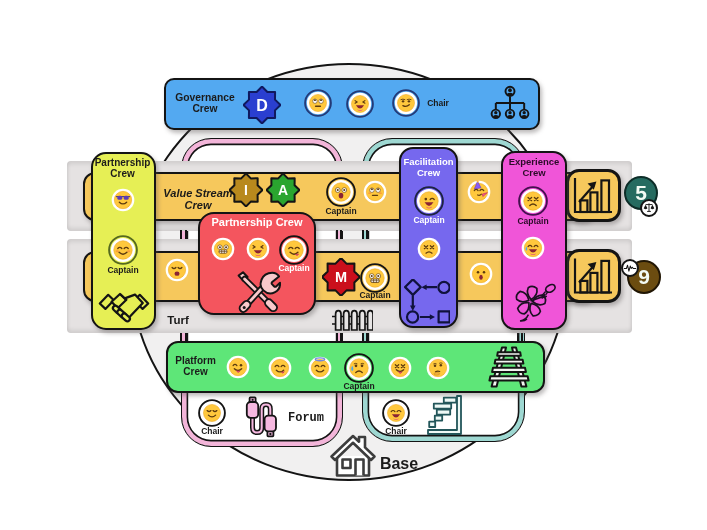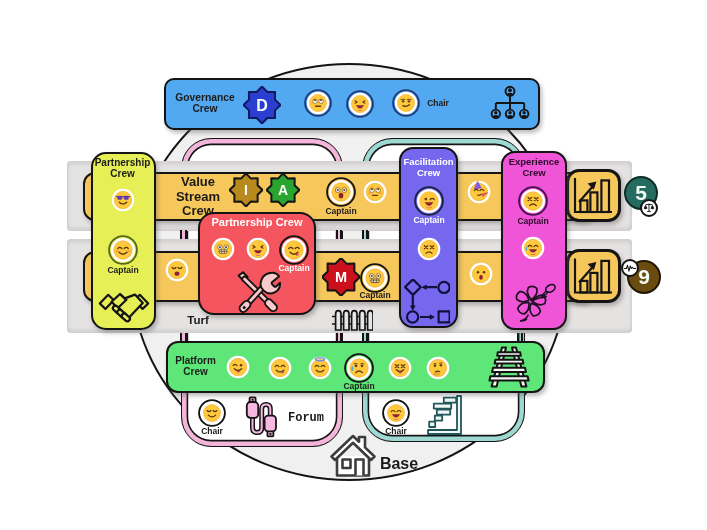--- a/index.html
+++ b/index.html
@@ -74,35 +74,35 @@
      <path d="M3,3 L3,37 L40,37"></path>
      <path d="M7,27 L22,10"></path>
      <rect x="8.4" y="25.4" width="7" height="11.6"></rect>
      <rect x="18.4" y="17.4" width="7" height="19.6"></rect>
      <rect x="29.4" y="5.4" width="7.6" height="31.6"></rect>
    </g>
    <polygon points="24.4,6.6 15.6,8.4 21.8,14.8" fill="#141414"></polygon>
       </svg>
     </div>
 
-  <div class="lbl" style="left:153px;top:314px;width:50px;font-size:11.5px;margin-left:20px;">Turf</div>
+  <div class="lbl" style="left:153px;top:314px;width:50px;font-size:11.5px;">Turf</div>
   <div class="icon" style="left:331px;top:309px;width:42px;height:22px;">
       <svg viewBox="0 0 42 22" width="100%" height="100%">
    <g fill="#e7e5e5" stroke="#141414" stroke-width="1.7">
      <path d="M1,7.5 L41,7.5 M1,15 L41,15"></path>
      <path d="M4.6,21 L4.6,5 Q4.6,1.6 7.3,1.6 Q10,1.6 10,5 L10,21 Z"></path>
      <path d="M12.6,21 L12.6,5 Q12.6,1.6 15.3,1.6 Q18,1.6 18,5 L18,21 Z"></path>
      <path d="M20.6,21 L20.6,5 Q20.6,1.6 23.3,1.6 Q26,1.6 26,5 L26,21 Z"></path>
      <path d="M28.6,21 L28.6,5 Q28.6,1.6 31.3,1.6 Q34,1.6 34,5 L34,21 Z"></path>
      <path d="M36.6,21 L36.6,5 Q36.6,1.6 39.3,1.6 Q42,1.6 42,5 L42,21 Z"></path>
    </g>
       </svg>
     </div>
 
-  <div class="lbl" style="left:161px;top:175px;width:74px;font-size:13px;">Value Stream
+  <div class="lbl" style="left:161px;top:187px;width:74px;font-size:11px;font-style:italic;">Value Stream
 Crew</div>
   <div class="abs star" style="left:229px;top:173px;width:34px;height:34px;"><svg width="34" height="34" viewBox="0 0 34 34">
     <polygon points="17.00,0.50 21.80,5.41 28.67,5.33 28.59,12.20 33.50,17.00 28.59,21.80 28.67,28.67 21.80,28.59 17.00,33.50 12.20,28.59 5.33,28.67 5.41,21.80 0.50,17.00 5.41,12.20 5.33,5.33 12.20,5.41" fill="#b8891d" stroke="#141414" stroke-width="2" stroke-linejoin="round"></polygon>
     <text x="17" y="22.04" text-anchor="middle" font-size="14" font-weight="bold" fill="#ffffff" font-family="Liberation Sans, sans-serif">I</text>
       </svg></div>
   <div class="abs star" style="left:266px;top:173px;width:34px;height:34px;"><svg width="34" height="34" viewBox="0 0 34 34">
     <polygon points="17.00,0.50 21.80,5.41 28.67,5.33 28.59,12.20 33.50,17.00 28.59,21.80 28.67,28.67 21.80,28.59 17.00,33.50 12.20,28.59 5.33,28.67 5.41,21.80 0.50,17.00 5.41,12.20 5.33,5.33 12.20,5.41" fill="#2aa52f" stroke="#141414" stroke-width="2" stroke-linejoin="round"></polygon>
     <text x="17" y="22.04" text-anchor="middle" font-size="14" font-weight="bold" fill="#ffffff" font-family="Liberation Sans, sans-serif">A</text>
       </svg></div>
   <div class="emo" style="left:326px;top:177px;width:30px;height:30px;">

